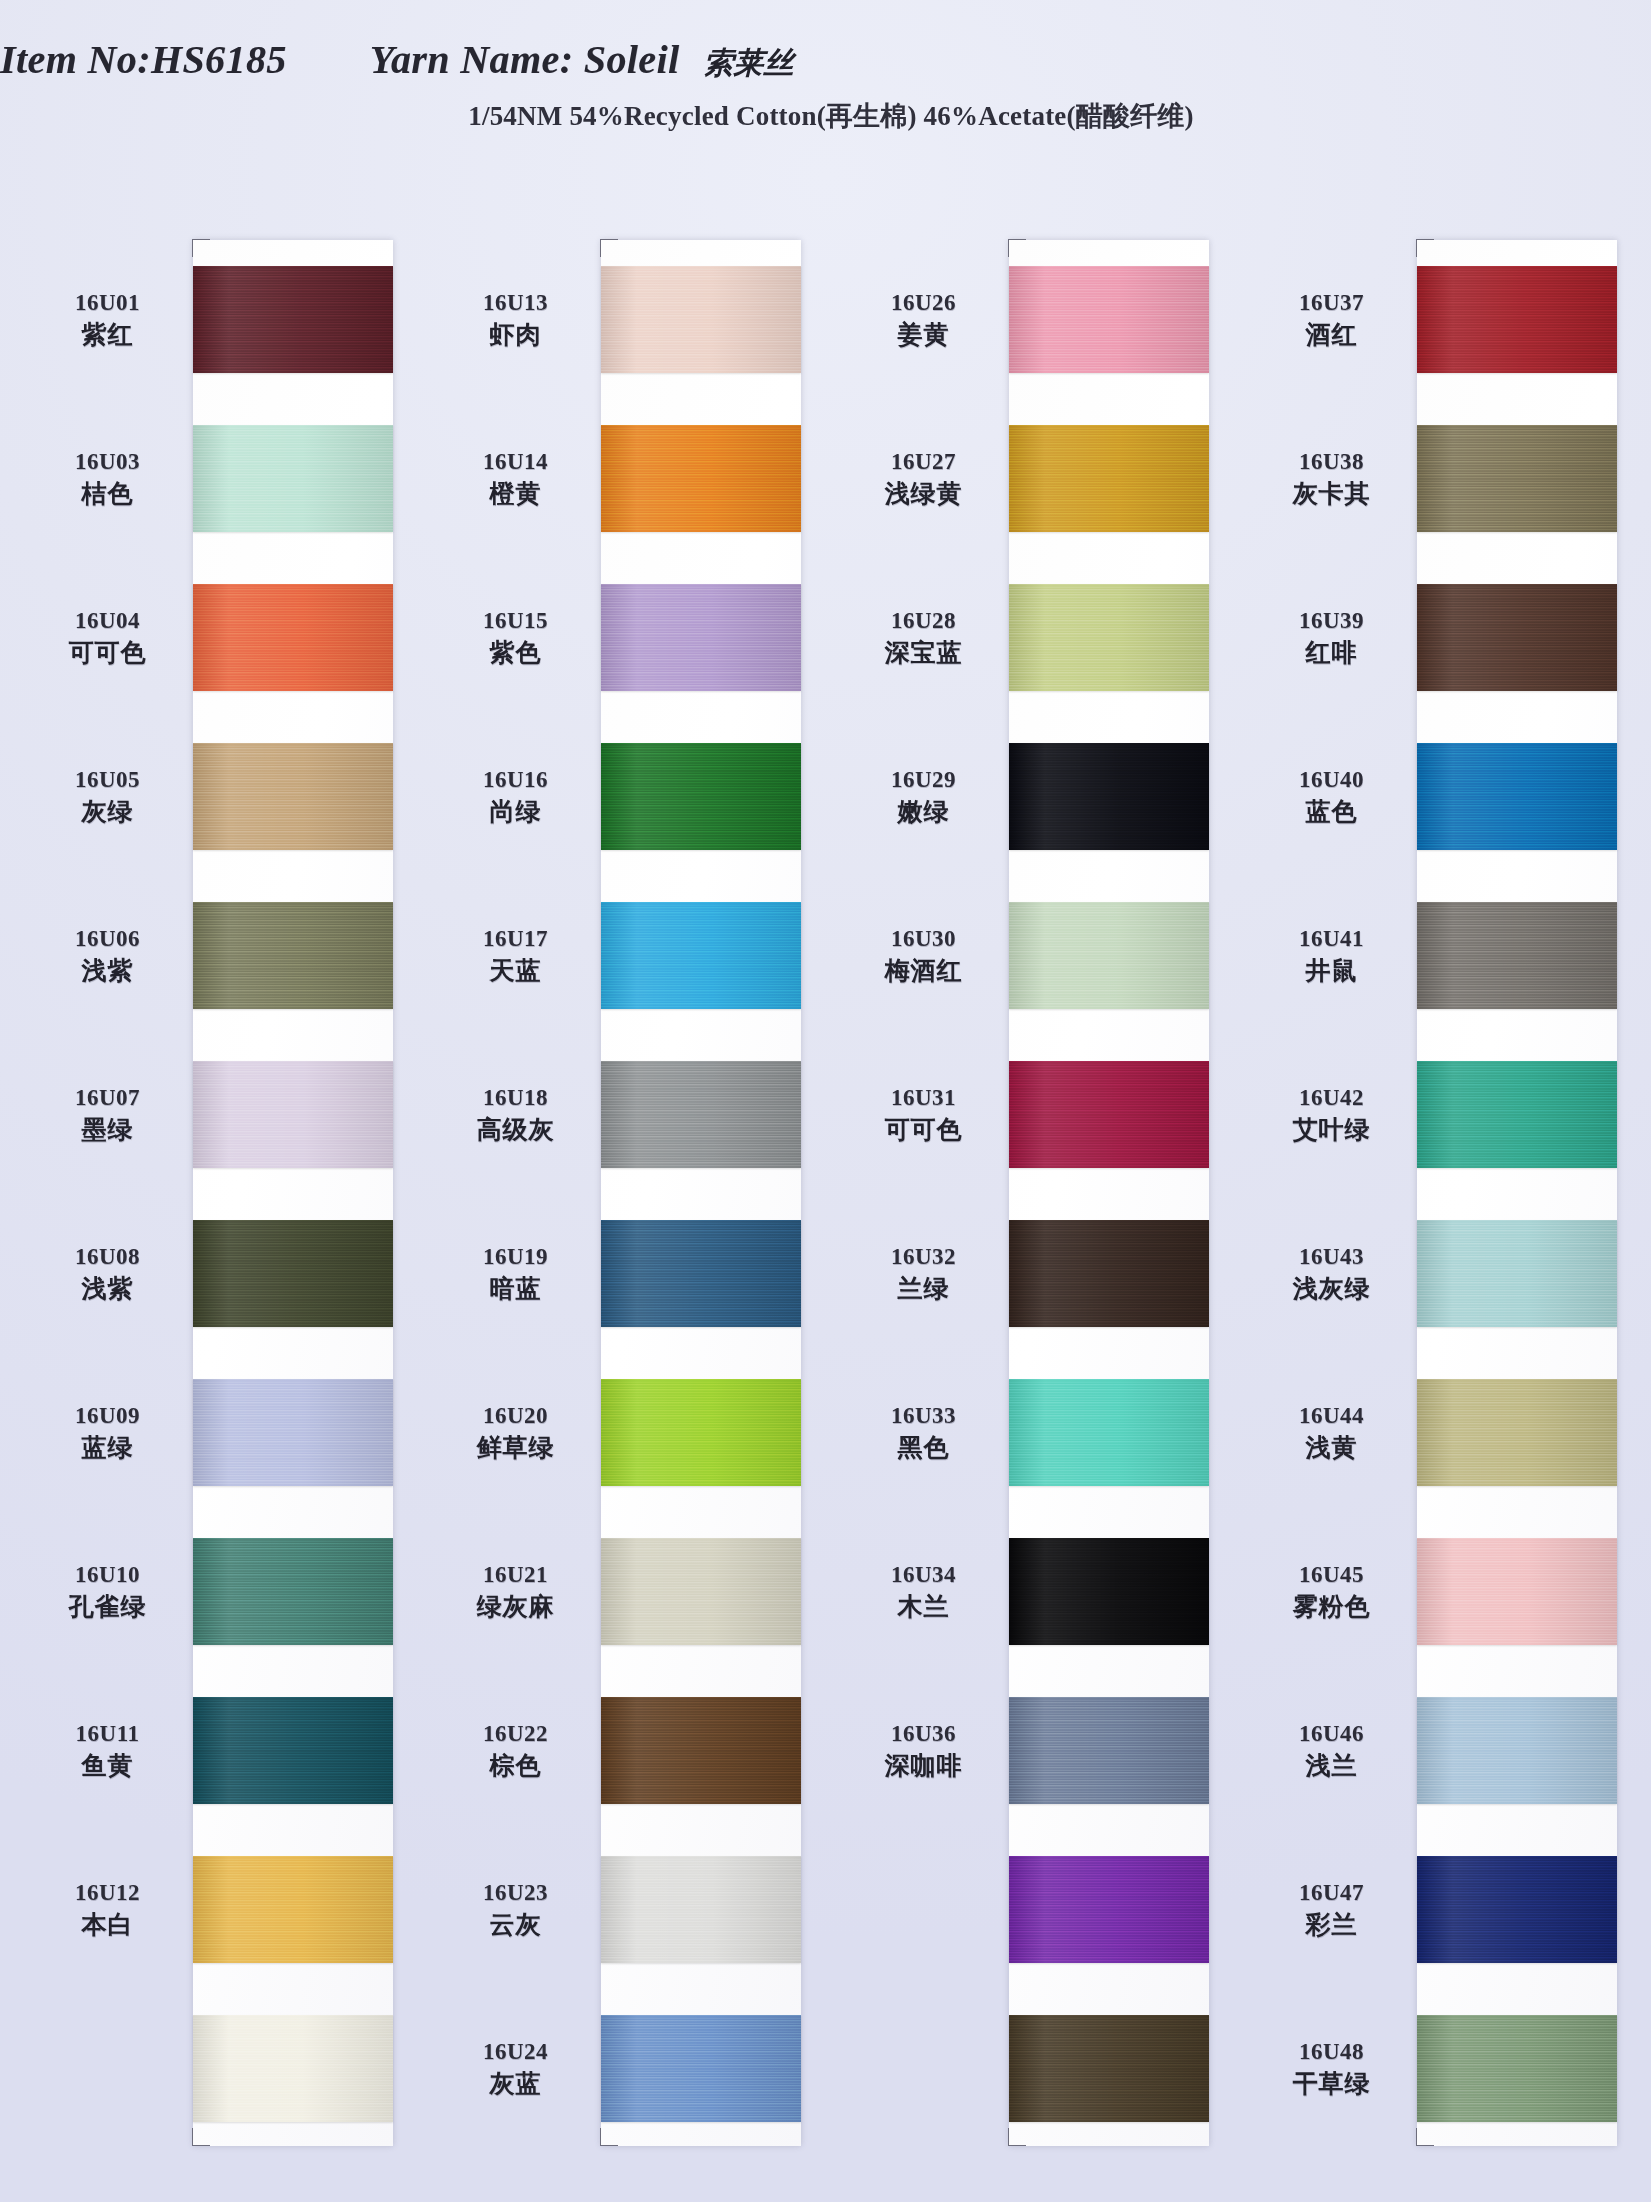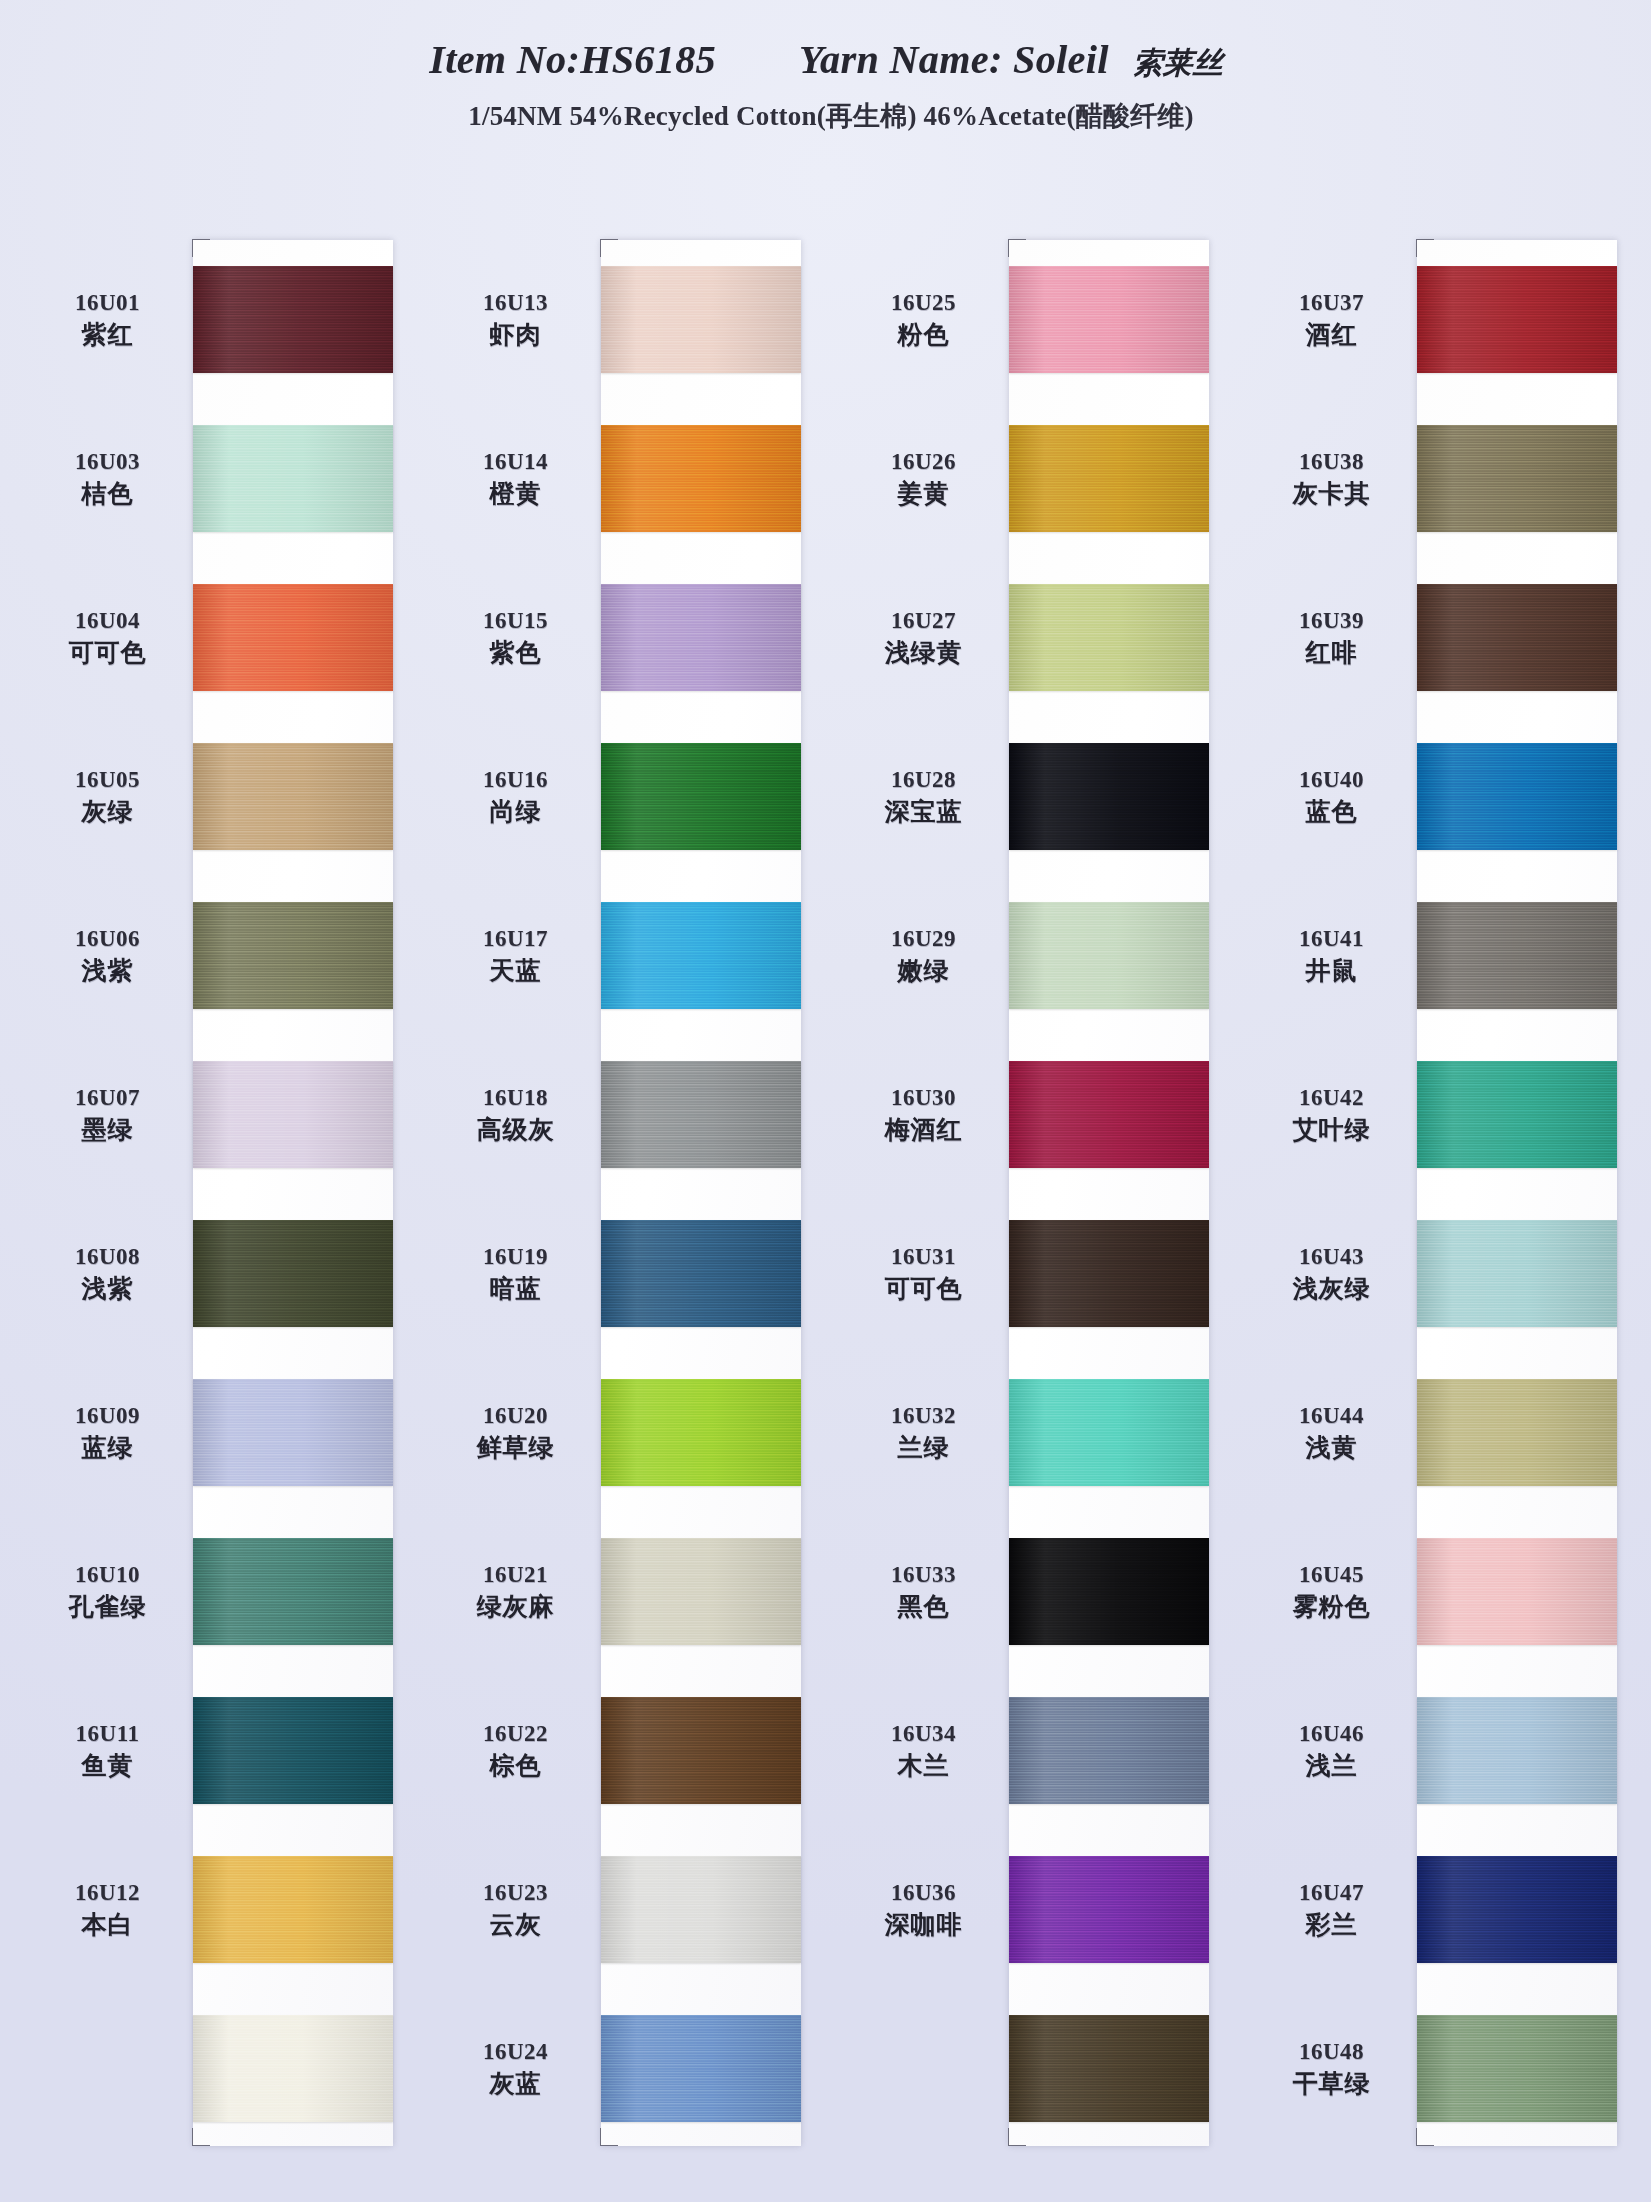--- a/index.html
+++ b/index.html
@@ -20,21 +20,21 @@
 
   
   #header {
     position: absolute;
     top: 0; left: 0; right: 0;
     padding-top: 36px;
     text-align: center;
   }
   #title-row {
     display: flex;
-    justify-content: center;
+    justify-content: flex-start;
     align-items: baseline;
     gap: 83px;
     white-space: nowrap;
   }
   .title-item {
     font-family: "Liberation Serif", "DejaVu Serif", serif;
     font-style: italic;
     font-weight: 700;
     font-size: 40px;
     color: #262630;
@@ -380,24 +380,20 @@
           </div>
           <div class="swatch-cell">
             <div class="swatch" style="background: rgb(108, 147, 203);"></div>
           </div>
         </div>
       </div>
       <div class="column">
         <div class="paper"></div>
         <div class="labels">
           <div class="label-cell">
-            <div class="code">16U25</div>
-            <div class="cname">粉色</div>
-          </div>
-          <div class="label-cell">
             <div class="code">16U26</div>
             <div class="cname">姜黄</div>
           </div>
           <div class="label-cell">
             <div class="code">16U27</div>
             <div class="cname">浅绿黄</div>
           </div>
           <div class="label-cell">
             <div class="code">16U28</div>
             <div class="cname">深宝蓝</div>

